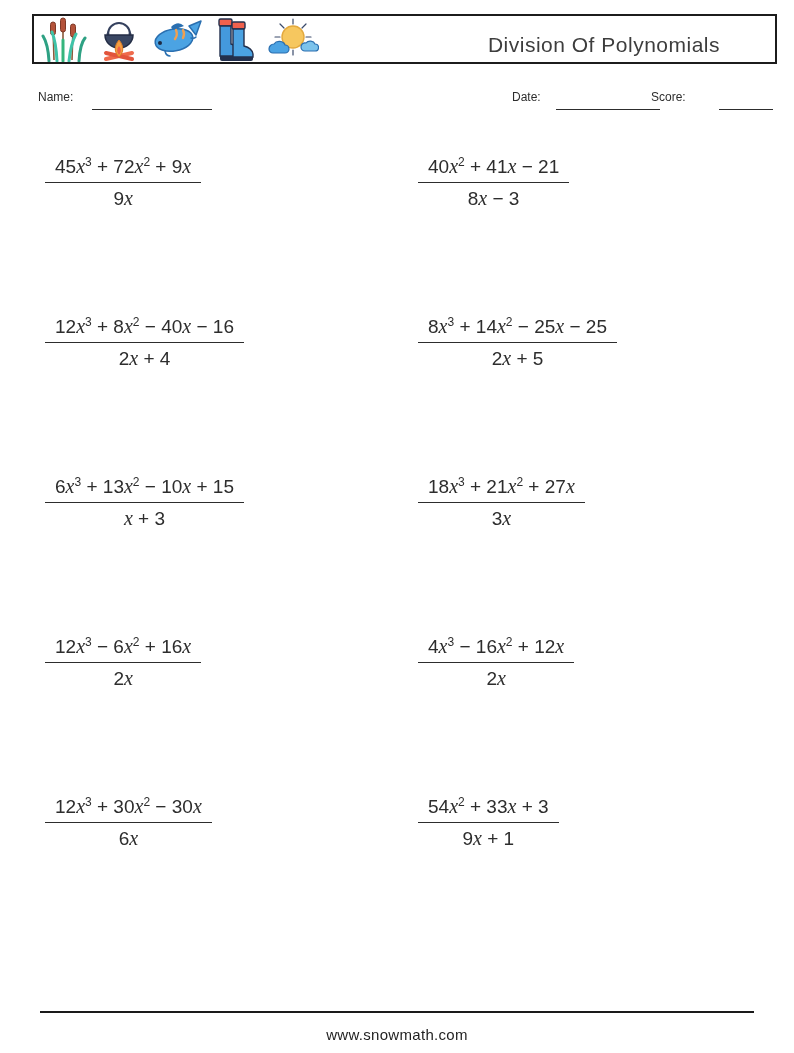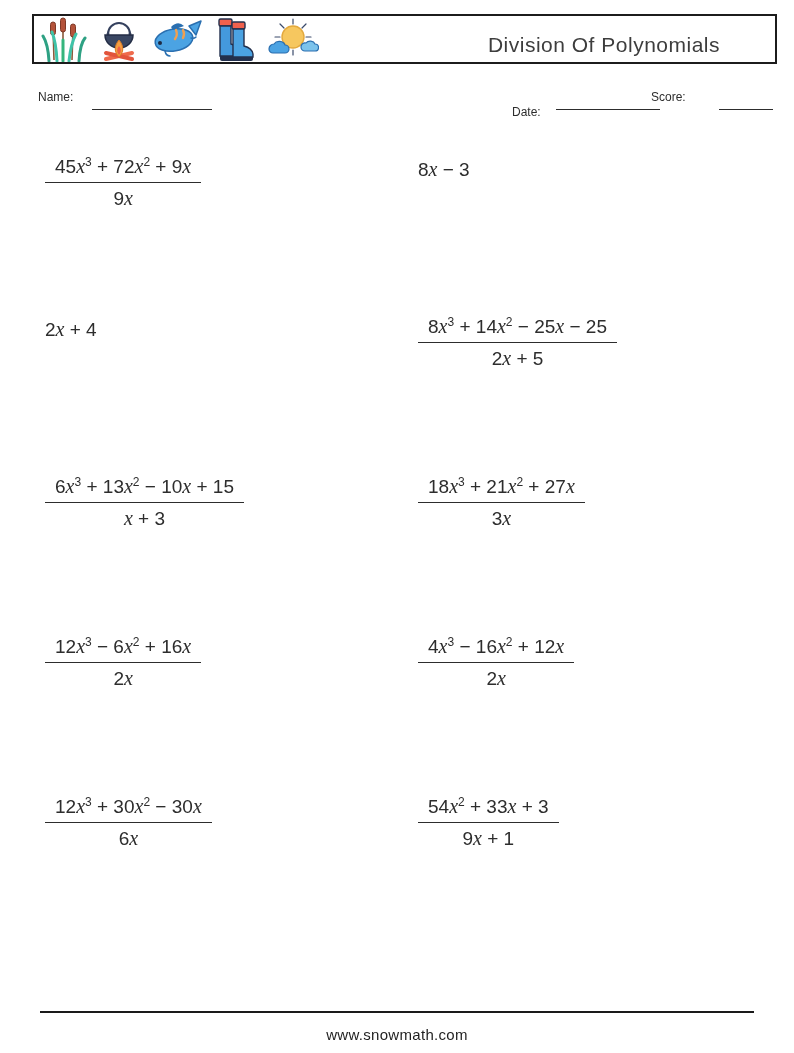--- a/index.html
+++ b/index.html
@@ -20,21 +20,21 @@
     padding-right:55px;
     margin-top:12px;
   }
 
   
   .fields { position:absolute; left:0; top:90px; width:794px; height:26px; font-size:12px; color:#2d2d2d; }
   .fields .lbl { position:absolute; top:0; }
   .blank-line { position:absolute; top:0; height:20px; border-bottom:1.5px solid #2d2d2d; }
   #name-label  { left:38px; }
   #name-line   { left:92px;  width:120px; }
-  #date-label  { left:512px;margin-top:15px; }
+  #date-label  { left:512px; }
   #date-line   { left:556px; width:104px; }
   #score-label { left:651px; }
   #score-line  { left:719px; width:54px; }
 
   
   .problems-grid {
     position:absolute; left:45px; top:148px; width:730px;
     display:grid; grid-template-columns:373px 1fr; grid-auto-rows:160px;
   }
   .cell { padding-top:6px; }
@@ -135,22 +135,22 @@
     <span class="lbl" id="name-label">Name:</span>
     <span class="blank-line" id="name-line"></span>
     <span class="lbl" id="date-label">Date:</span>
     <span class="blank-line" id="date-line"></span>
     <span class="lbl" id="score-label">Score:</span>
     <span class="blank-line" id="score-line"></span>
   </div>
 
   <div class="problems-grid">
       <div class="cell"><div class="fraction"><div class="num">45<i class="vx">x</i><sup>3</sup> + 72<i class="vx">x</i><sup>2</sup> + 9<i class="vx">x</i></div><div class="den">9<i class="vx">x</i></div></div></div>
-      <div class="cell"><div class="fraction"><div class="den">8<i class="vx">x</i> − 3</div></div></div>
-      <div class="cell"><div class="fraction"><div class="den">2<i class="vx">x</i> + 4</div></div></div>
+      <div class="cell"><div class="fraction"><div class="num">40<i class="vx">x</i><sup>2</sup> + 41<i class="vx">x</i> − 21</div><div class="den">8<i class="vx">x</i> − 3</div></div></div>
+      <div class="cell"><div class="fraction"><div class="num">12<i class="vx">x</i><sup>3</sup> + 8<i class="vx">x</i><sup>2</sup> − 40<i class="vx">x</i> − 16</div><div class="den">2<i class="vx">x</i> + 4</div></div></div>
       <div class="cell"><div class="fraction"><div class="num">8<i class="vx">x</i><sup>3</sup> + 14<i class="vx">x</i><sup>2</sup> − 25<i class="vx">x</i> − 25</div><div class="den">2<i class="vx">x</i> + 5</div></div></div>
       <div class="cell"><div class="fraction"><div class="num">6<i class="vx">x</i><sup>3</sup> + 13<i class="vx">x</i><sup>2</sup> − 10<i class="vx">x</i> + 15</div><div class="den"><i class="vx">x</i> + 3</div></div></div>
       <div class="cell"><div class="fraction"><div class="num">18<i class="vx">x</i><sup>3</sup> + 21<i class="vx">x</i><sup>2</sup> + 27<i class="vx">x</i></div><div class="den">3<i class="vx">x</i></div></div></div>
       <div class="cell"><div class="fraction"><div class="num">12<i class="vx">x</i><sup>3</sup> − 6<i class="vx">x</i><sup>2</sup> + 16<i class="vx">x</i></div><div class="den">2<i class="vx">x</i></div></div></div>
       <div class="cell"><div class="fraction"><div class="num">4<i class="vx">x</i><sup>3</sup> − 16<i class="vx">x</i><sup>2</sup> + 12<i class="vx">x</i></div><div class="den">2<i class="vx">x</i></div></div></div>
       <div class="cell"><div class="fraction"><div class="num">12<i class="vx">x</i><sup>3</sup> + 30<i class="vx">x</i><sup>2</sup> − 30<i class="vx">x</i></div><div class="den">6<i class="vx">x</i></div></div></div>
       <div class="cell"><div class="fraction"><div class="num">54<i class="vx">x</i><sup>2</sup> + 33<i class="vx">x</i> + 3</div><div class="den">9<i class="vx">x</i> + 1</div></div></div>
     </div>
 
   <div class="footer-rule"></div>

